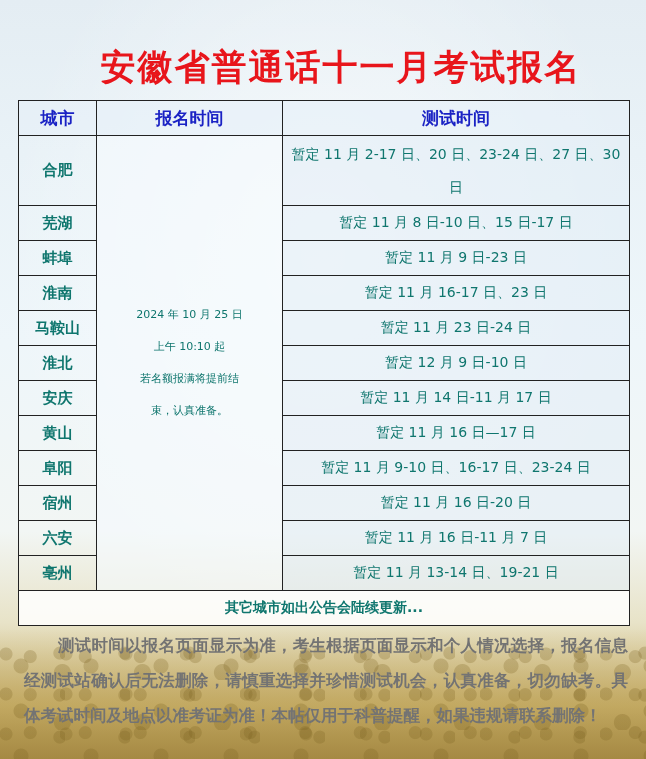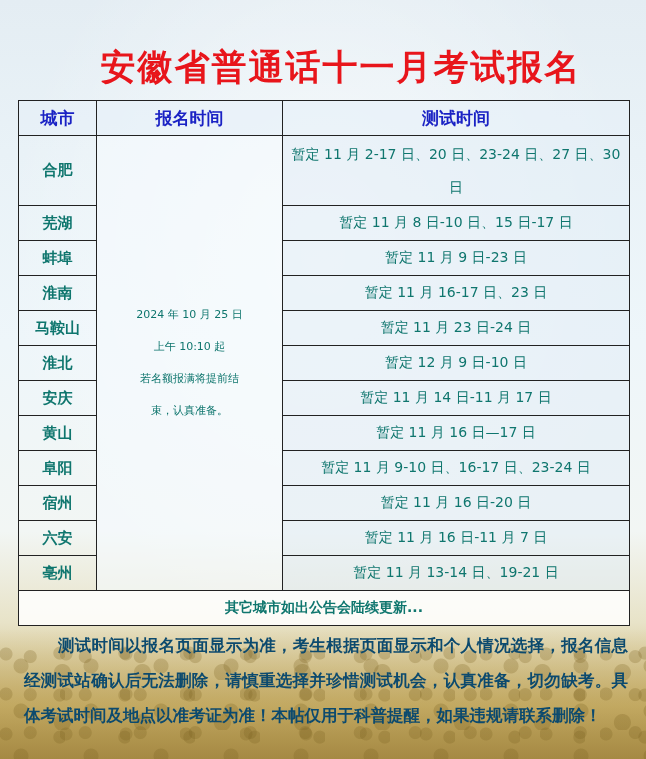--- a/index.html
+++ b/index.html
@@ -48,21 +48,21 @@
   .city { font-weight: bold; font-size: 15px; height: 34px; }
   .test { font-size: 14px; height: 34px; background: rgba(225,236,246,0.55); }
   .test.tall { line-height: 33px; height: 69px; }
   .reg {
     font-size: 11px; line-height: 32px; padding: 0 4px !important;
     background: rgba(245,250,253,0.6);
   }
   .footer-cell { height: 34px; font-weight: bold; font-size: 14px; background: rgba(255,255,255,0.85); margin-left: 40px; }
   .notice {
     position: absolute; left: 24px; top: 628px; width: 604px;
-    font-size: 16.5px; font-weight: bold; line-height: 35px; color: #0c4a6e;
+    font-size: 16.5px; font-weight: bold; line-height: 35px; color: #737373;
     text-indent: 34px; text-align: justify;
     font-family: "DejaVu Sans", sans-serif;
   }
 </style>
 </head>
 <body>
 
 <div class="sky-glow"></div>
 <div class="field"></div>
 

